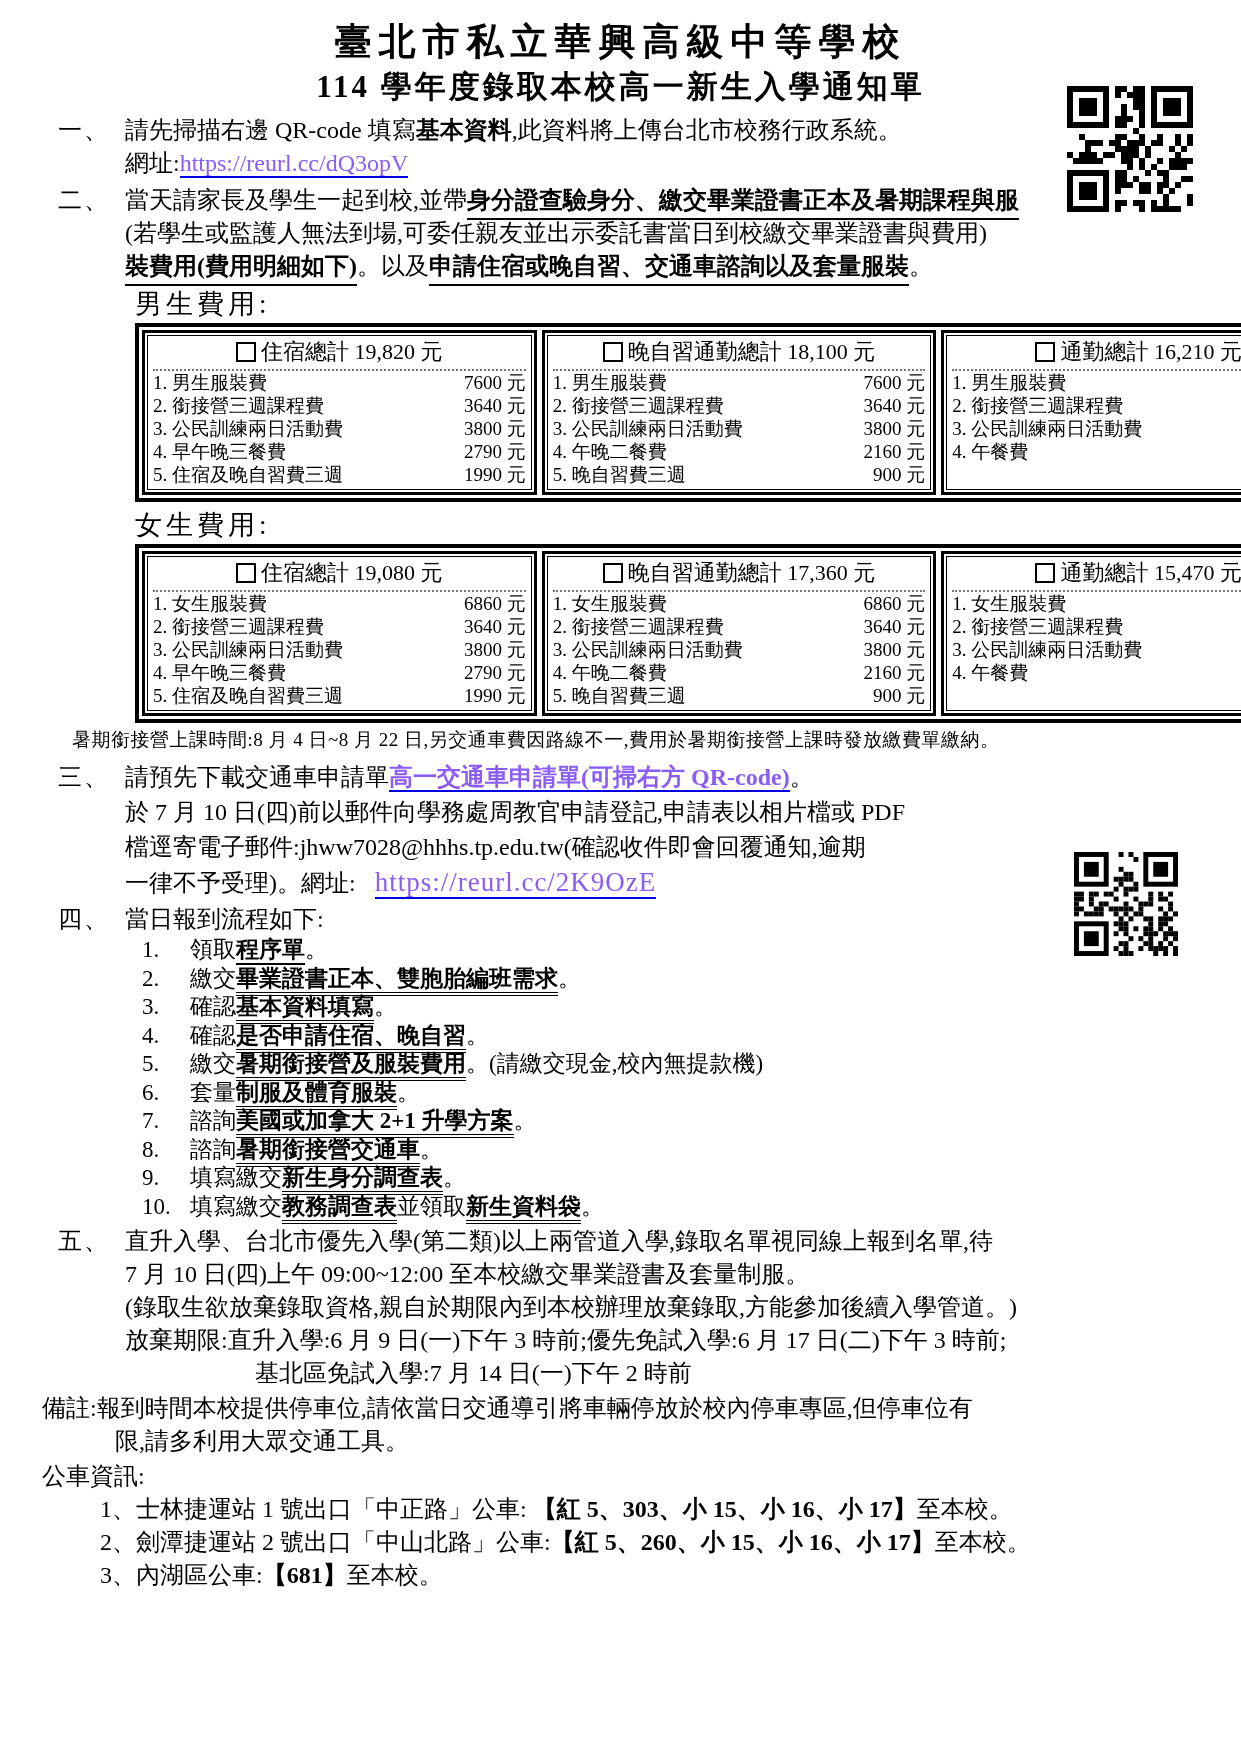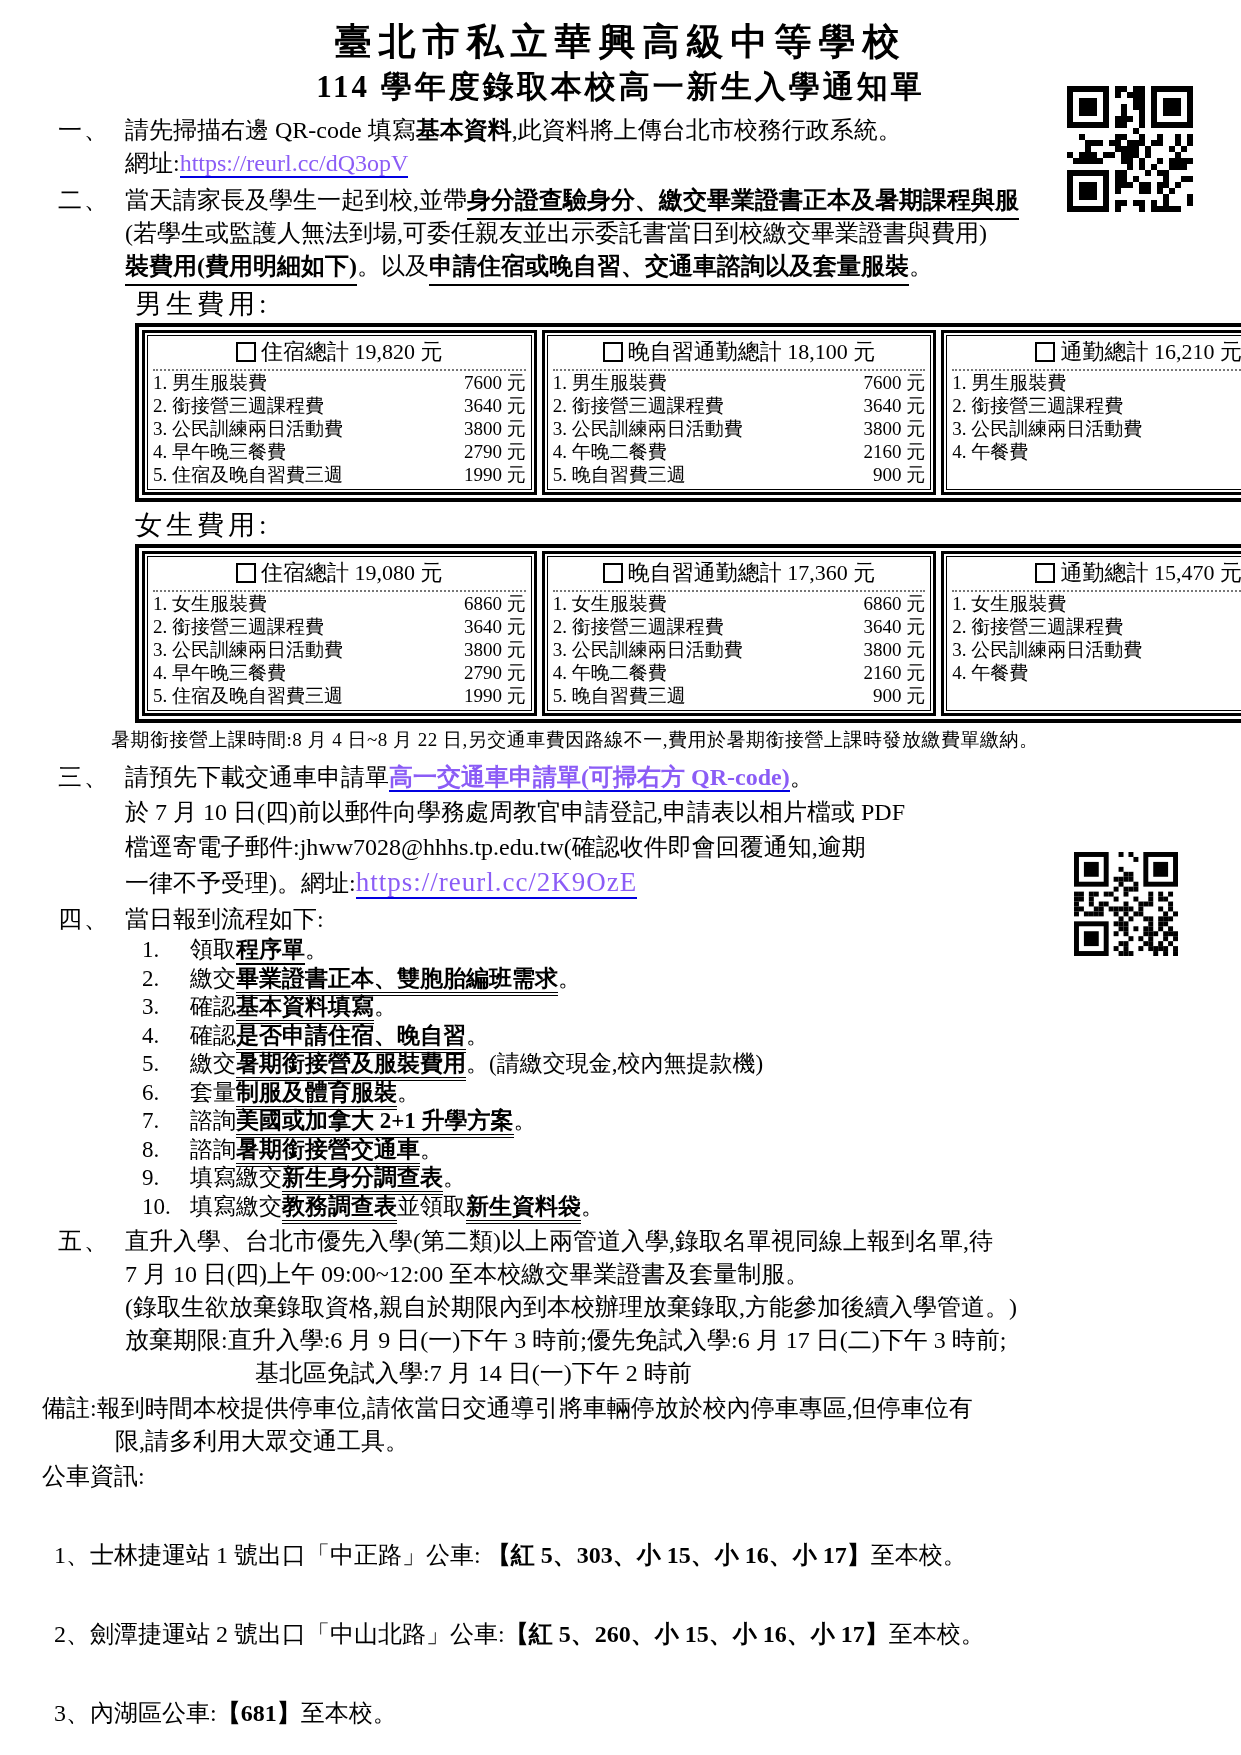--- a/index.html
+++ b/index.html
@@ -9,40 +9,40 @@
     font-family:"Liberation Serif","DejaVu Serif",serif;
     font-size:24px; line-height:33px;
   }
   .title{ text-align:center; padding-top:18px; font-size:37px; line-height:48px; letter-spacing:7px; font-weight:600;}
   .subtitle{ text-align:center; font-size:31px; line-height:42px; letter-spacing:3px; font-weight:600;}
   .sec{ position:relative; }
   .sec-num{ position:absolute; left:58px; top:0; letter-spacing:2px; }
   .ln{ padding-left:125px; }
   .ub{ font-weight:bold; border-bottom:2px solid #000; padding-bottom:5px; }
   .link{ color:#8b5cf6; border-bottom:2px solid #0000E0; text-decoration:none; cursor:pointer; }
-  .biglink{ font-size:27px; letter-spacing:1px; font-family:"Liberation Serif","DejaVu Serif",serif; }
+  .biglink{ font-size:27px; letter-spacing:1px; font-family:"Liberation Serif","DejaVu Serif",serif;margin-left:19px; }
   .bluebold{ font-weight:bold; }
   .fees-label{ margin-left:135px; font-size:27px; line-height:38px; letter-spacing:4px; }
   .fee-group{ margin-left:135px; width:1208px; box-sizing:border-box; border:4px solid #000; padding:3px; display:flex; gap:5px; background:#fff; }
   .fee-table{ flex:1; border:3px solid #000; padding:2px; box-sizing:border-box; }
   .fee-inner{ border:1px solid #000; padding:1px 5px 3px 5px; height:100%; box-sizing:border-box; }
   .fee-head{ display:flex; justify-content:center; align-items:center; gap:5px; font-size:22px; line-height:30px; border-bottom:2px dotted #777; padding-bottom:2px; white-space:nowrap;}
   .cbx{ display:inline-block; width:16px; height:16px; border:2px solid #000; flex:0 0 auto; }
   .fee-row{ display:flex; justify-content:space-between; font-size:19px; line-height:23px; white-space:nowrap; }
-  .note{ margin-left:111px; margin-top:5px; font-size:19px; line-height:24px; letter-spacing:0.5px; }
+  .note{ margin-left:72px; margin-top:5px; font-size:19px; line-height:24px; letter-spacing:0.5px; }
   .s3ln{ line-height:35px; }
   .chk-item{ padding-left:142px; font-size:23px; line-height:28.5px; }
   .chk-no{ display:inline-block; width:48px; }
   .u1{ font-weight:bold; border-bottom:2px solid #000; padding-bottom:1px; }
   .u2{ font-weight:bold; border-bottom:4px double #000; padding-bottom:1px; }
   .indent255{ padding-left:255px; }
   .remark .ln2{ padding-left:115px; }
   .remark-first{ padding-left:42px; }
   .plain-head{ padding-left:42px; }
-  .bus-item{ padding-left:54px;margin-top:46px; }
+  .bus-item{ padding-left:100px; }
   .routes{ font-weight:bold; }
   .qr{ position:absolute; }
   .qr rect{ fill:#000; }
   .mt4{margin-top:4px;} .mt6{margin-top:6px;} .mt8{margin-top:8px;} .mt2{margin-top:2px;}
 </style>
 </head>
 <body>
 
 <div class="page">
 

